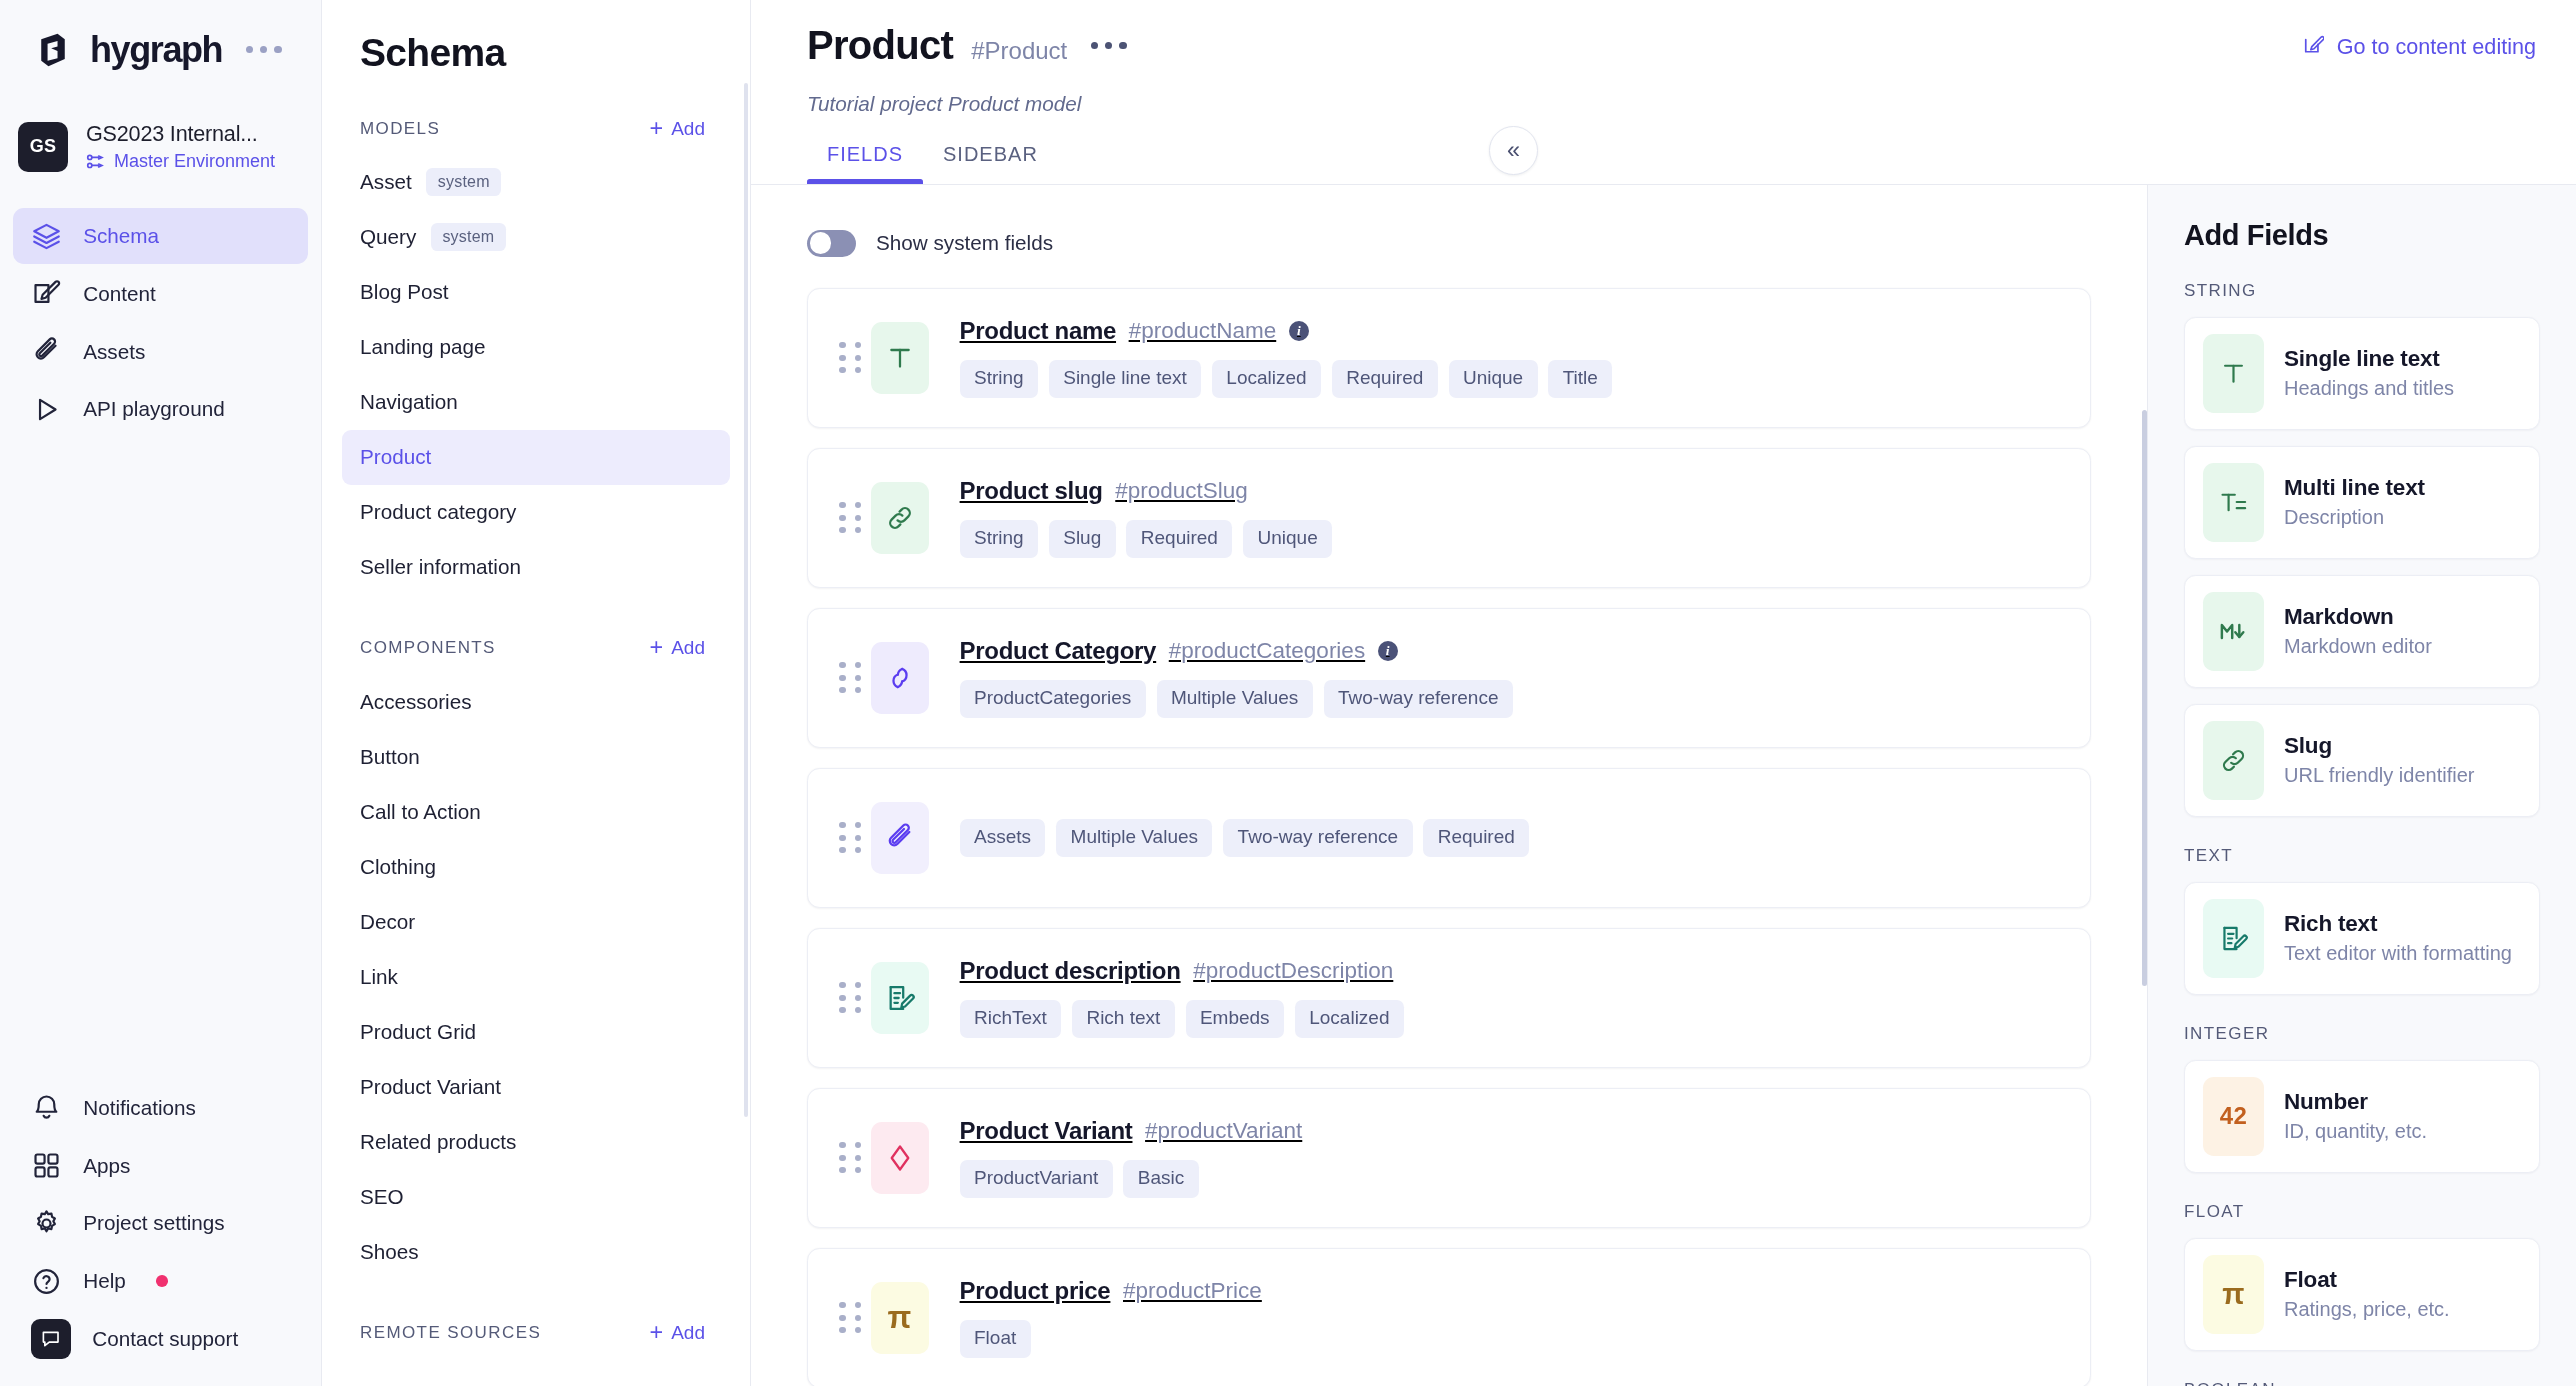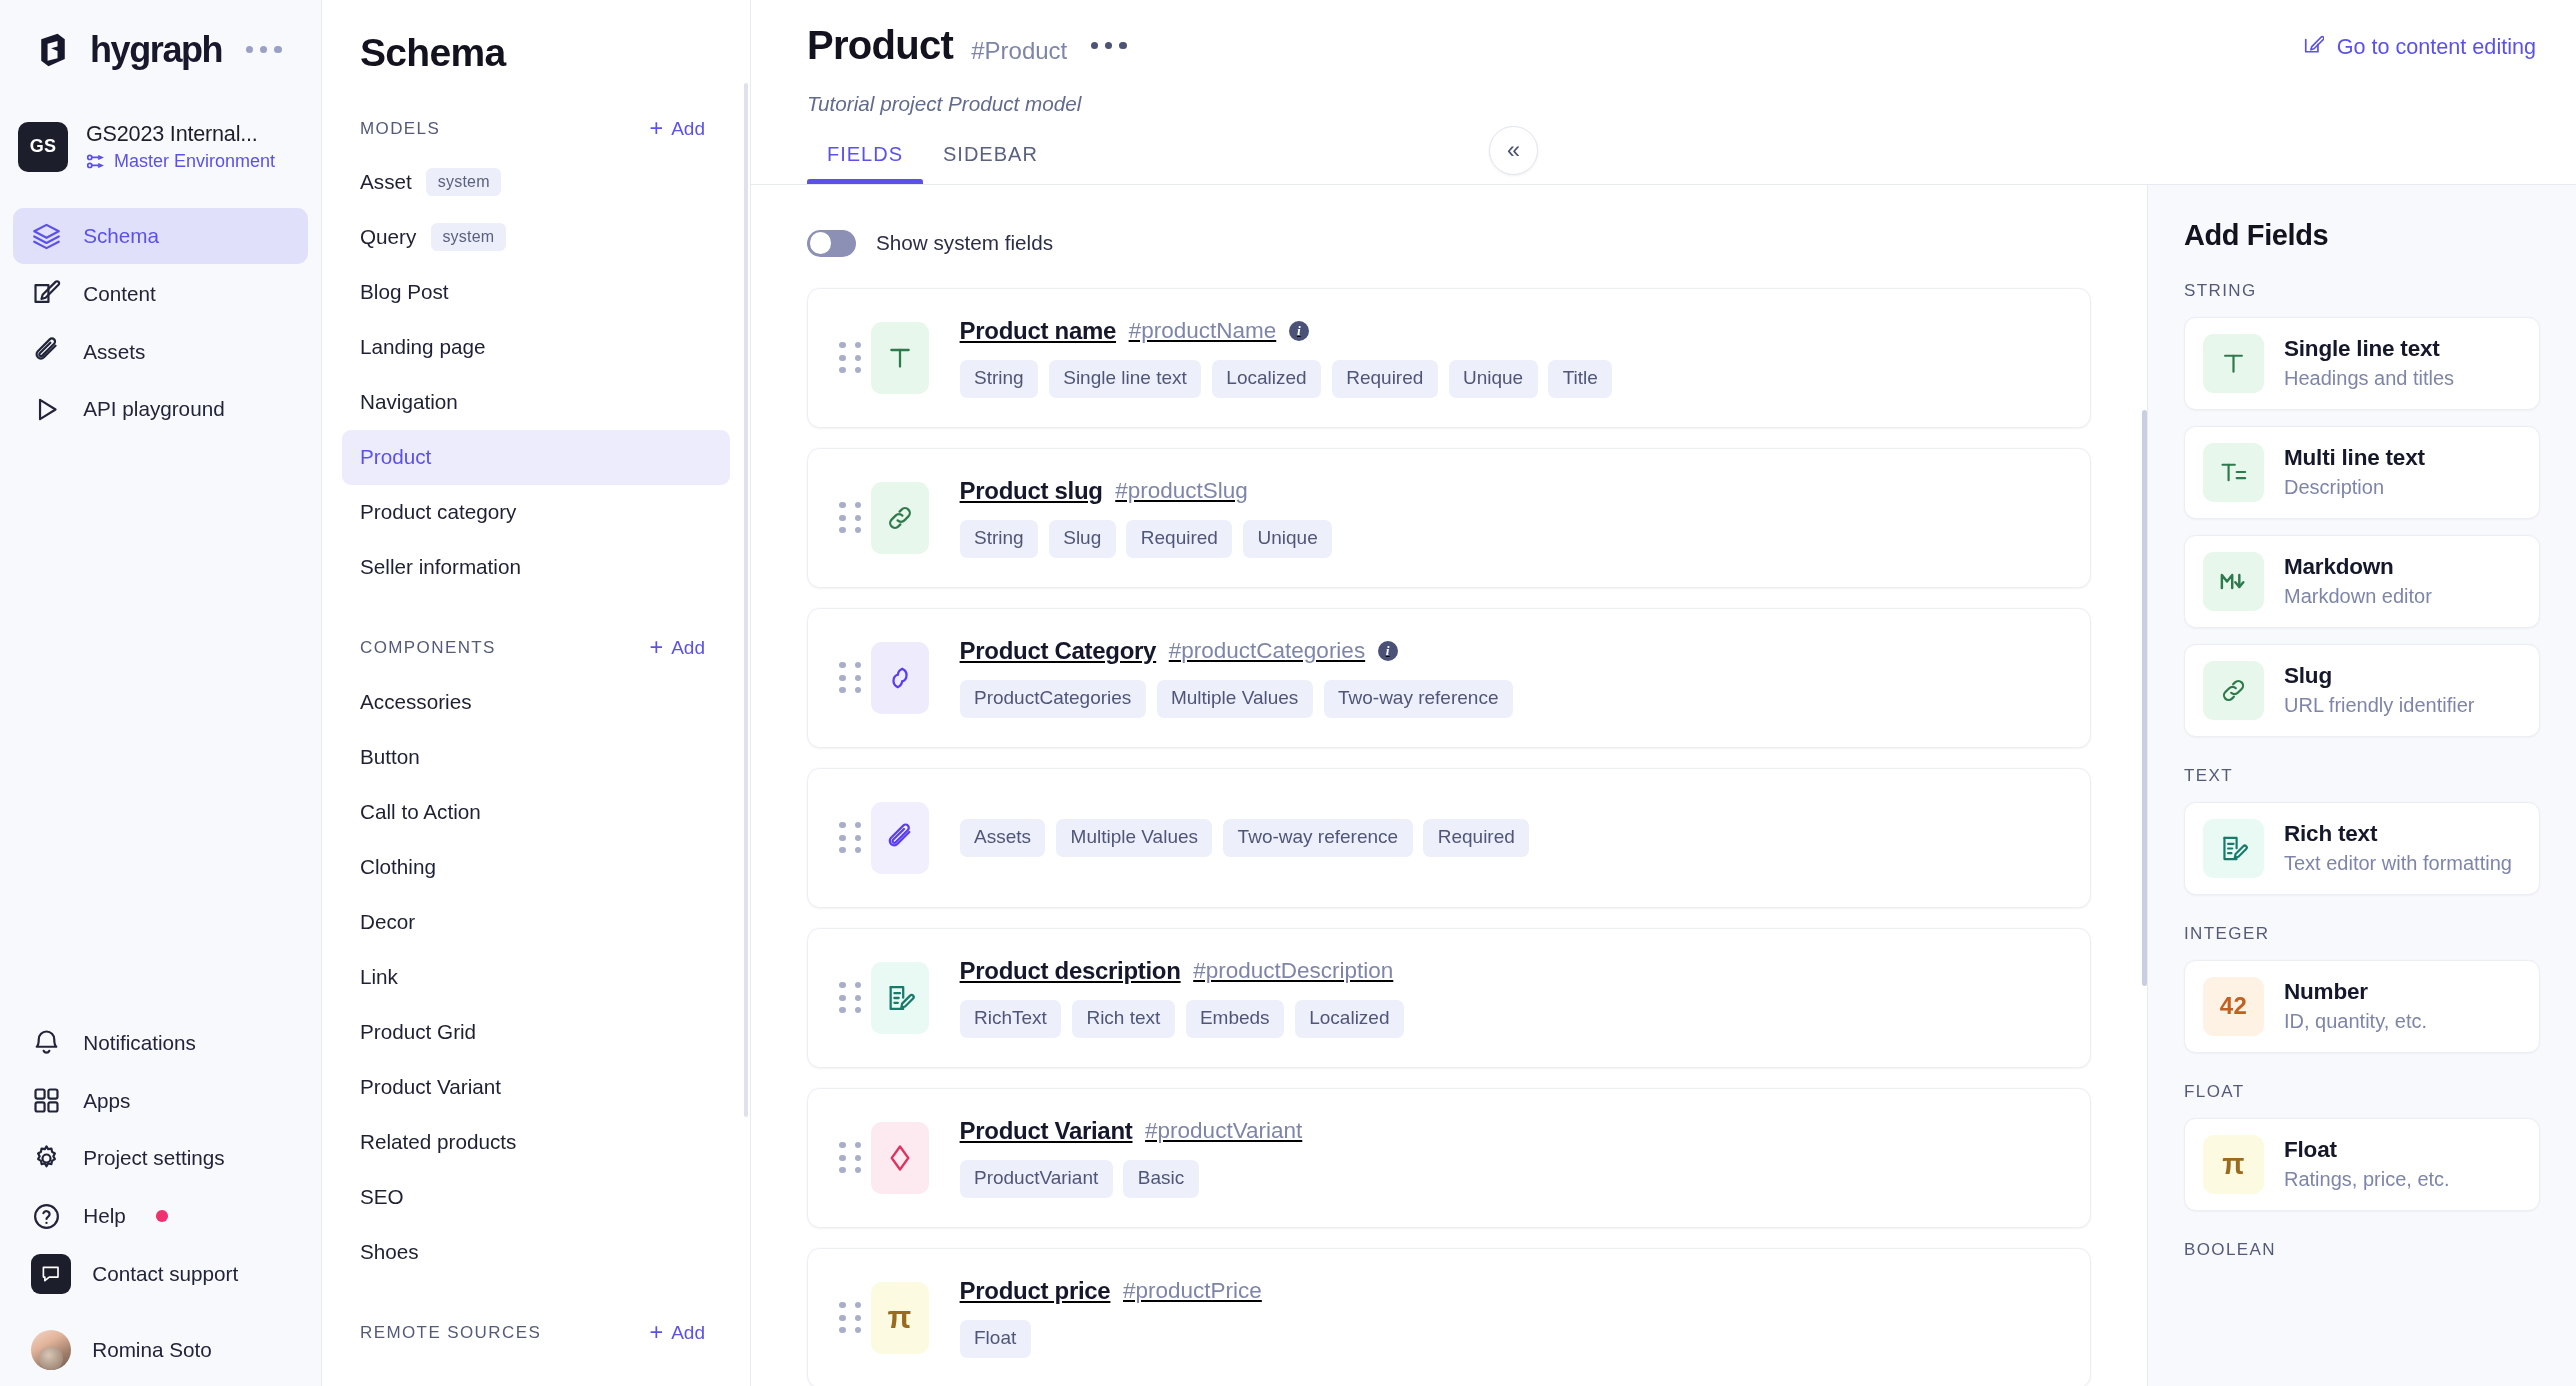--- a/index.html
+++ b/index.html
@@ -232,21 +232,21 @@
   .add-group-label {
     font-size: 17px; color: #545a78; letter-spacing: 1.4px; margin-top: 29px;
   }
   .add-card {
     display: flex; align-items: center; gap: 20px;
     background: #fff; border: 0.9px solid #eceef5; border-radius: 11.7px;
     padding: 16px 18px; margin-top: 16px; cursor: pointer;
     box-shadow: 0 0.9px 1.8px rgba(20,22,40,.04);
   }
   .add-card-icon {
-    width: 61px; height: 59px; flex: 0 0 61px; border-radius: 10.8px;
+    width: 61px; height: 79px; flex: 0 0 61px; border-radius: 10.8px;
     display: flex; align-items: center; justify-content: center;
   }
   .add-card-txt { display: flex; flex-direction: column; gap: 5.4px; }
   .add-card-name { font-size: 22.5px; font-weight: 700; color: #15172a; letter-spacing: -0.2px; }
   .add-card-sub { font-size: 20px; color: #7e85a8; }
   .mono-ic { font-size: 23.4px; font-weight: 700; letter-spacing: 0.4px; }
   .main-scrollbar {
     position: absolute; right: 0px; top: 225px;
     width: 5.4px; height: 576px; border-radius: 2.7px; background: #c9ceE0;
   }
@@ -380,24 +380,20 @@
       <div class="nav-item support">
         <span class="ic">
           <svg viewBox="0 0 24 24" width="23.4" height="23.4" fill="none" stroke="#ffffff" stroke-width="1.7" stroke-linecap="round" stroke-linejoin="round">
             <path d="M4.5 5.5 h15 v10 h-9 L6 19.2 V15.5 H4.5 z"></path>
           </svg>
         </span>
         <span>Contact support</span>
       </div>
     </nav>
 
-  <div class="user-row">
-    <div class="user-avatar"></div>
-    <div class="user-name">Romina Soto</div>
-  </div>
 </div>
 
 <div id="schema-panel">
   <div class="schema-title">Schema</div>
   <div id="schema-groups">
       <div class="group-head">
         <span class="group-label">MODELS</span>
         <span class="group-add">
           <span class="plus">+</span>
           <span>Add</span>

